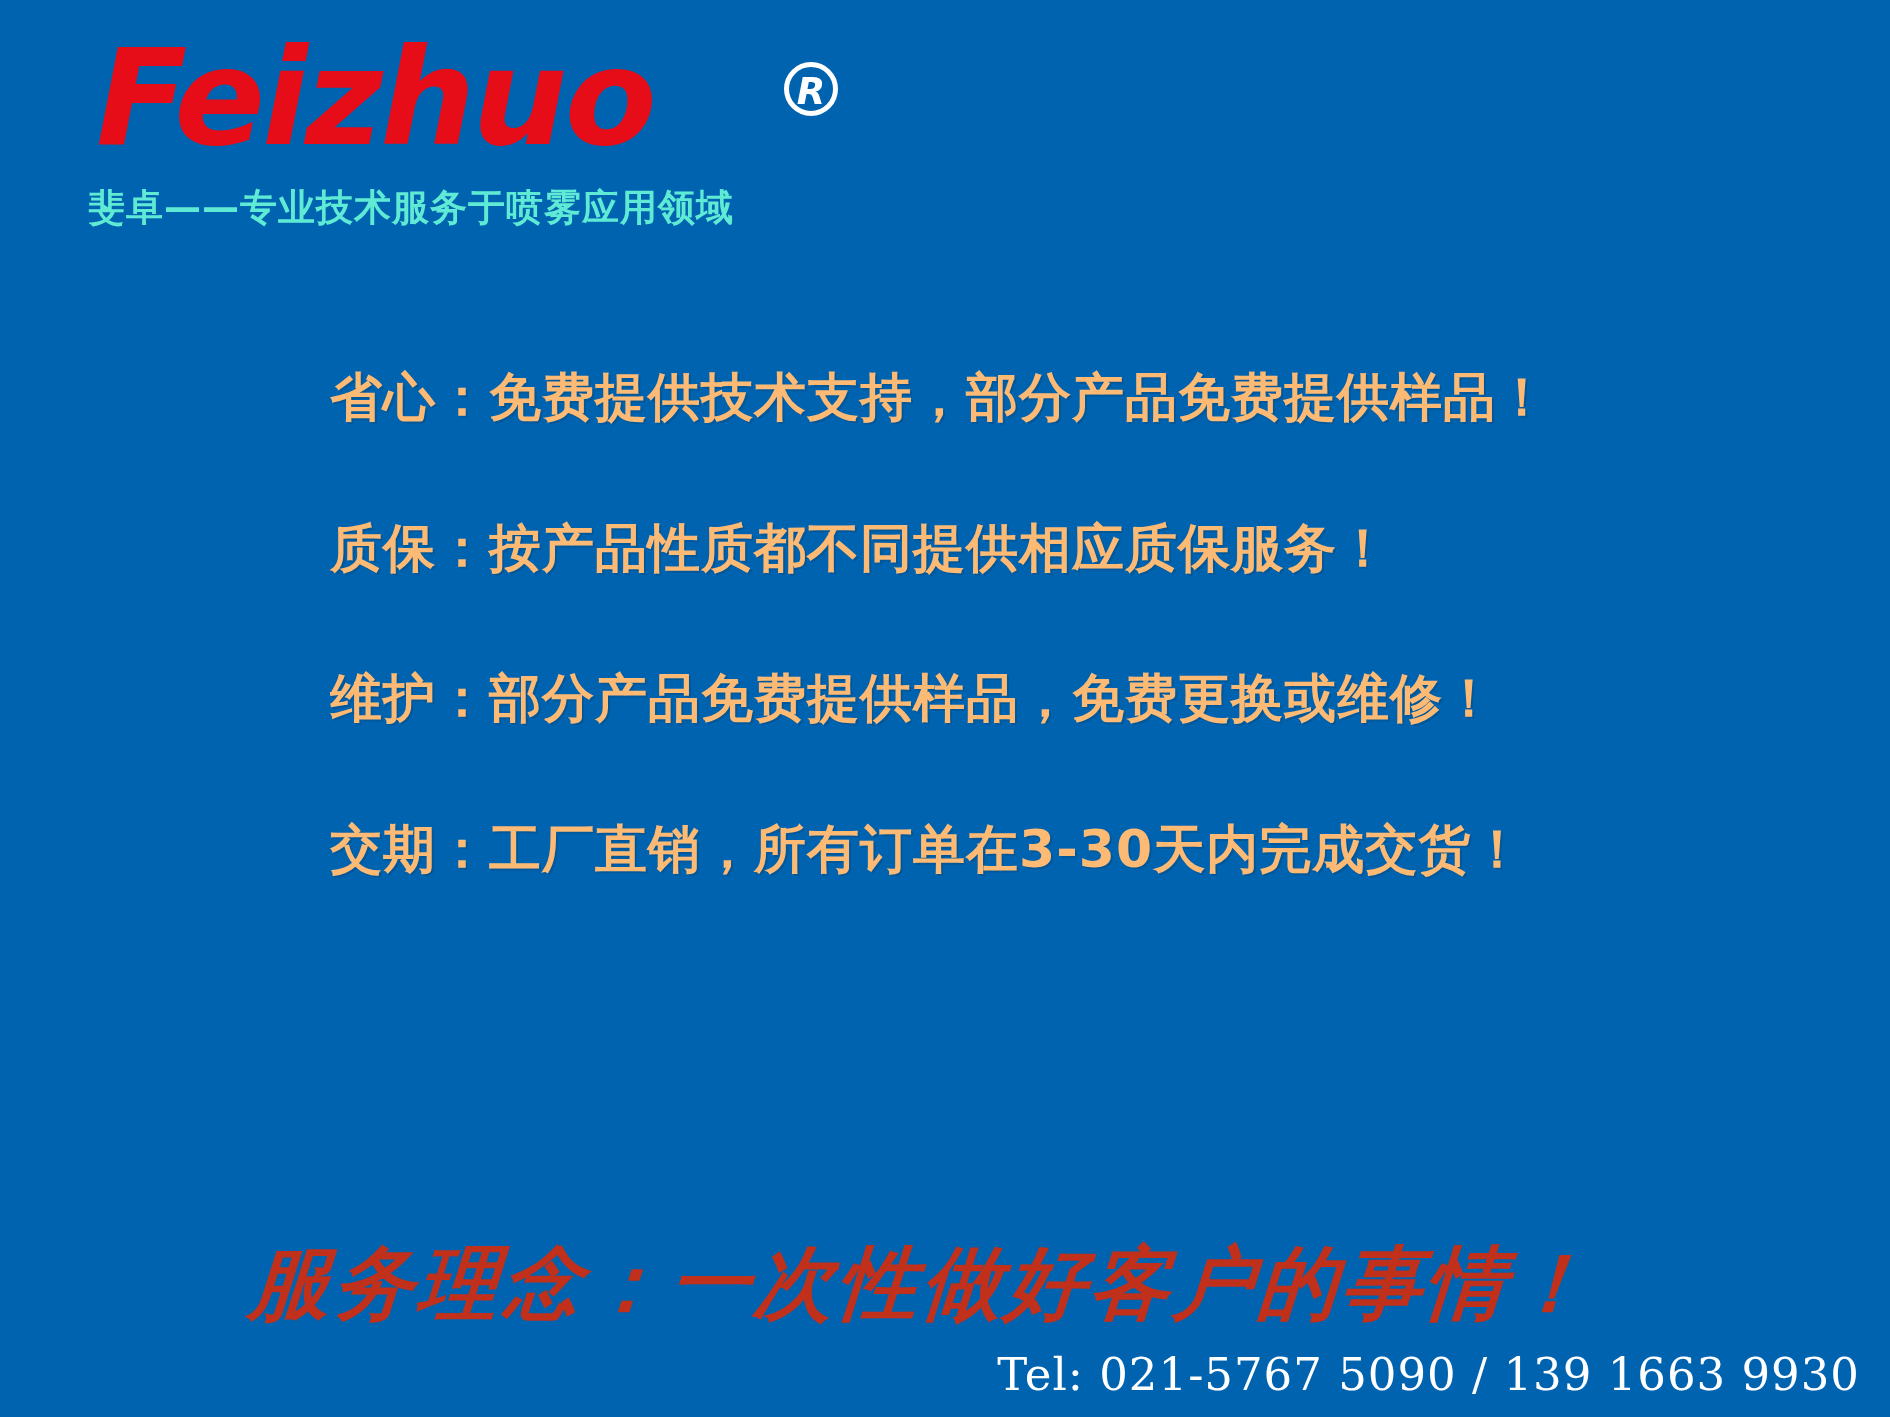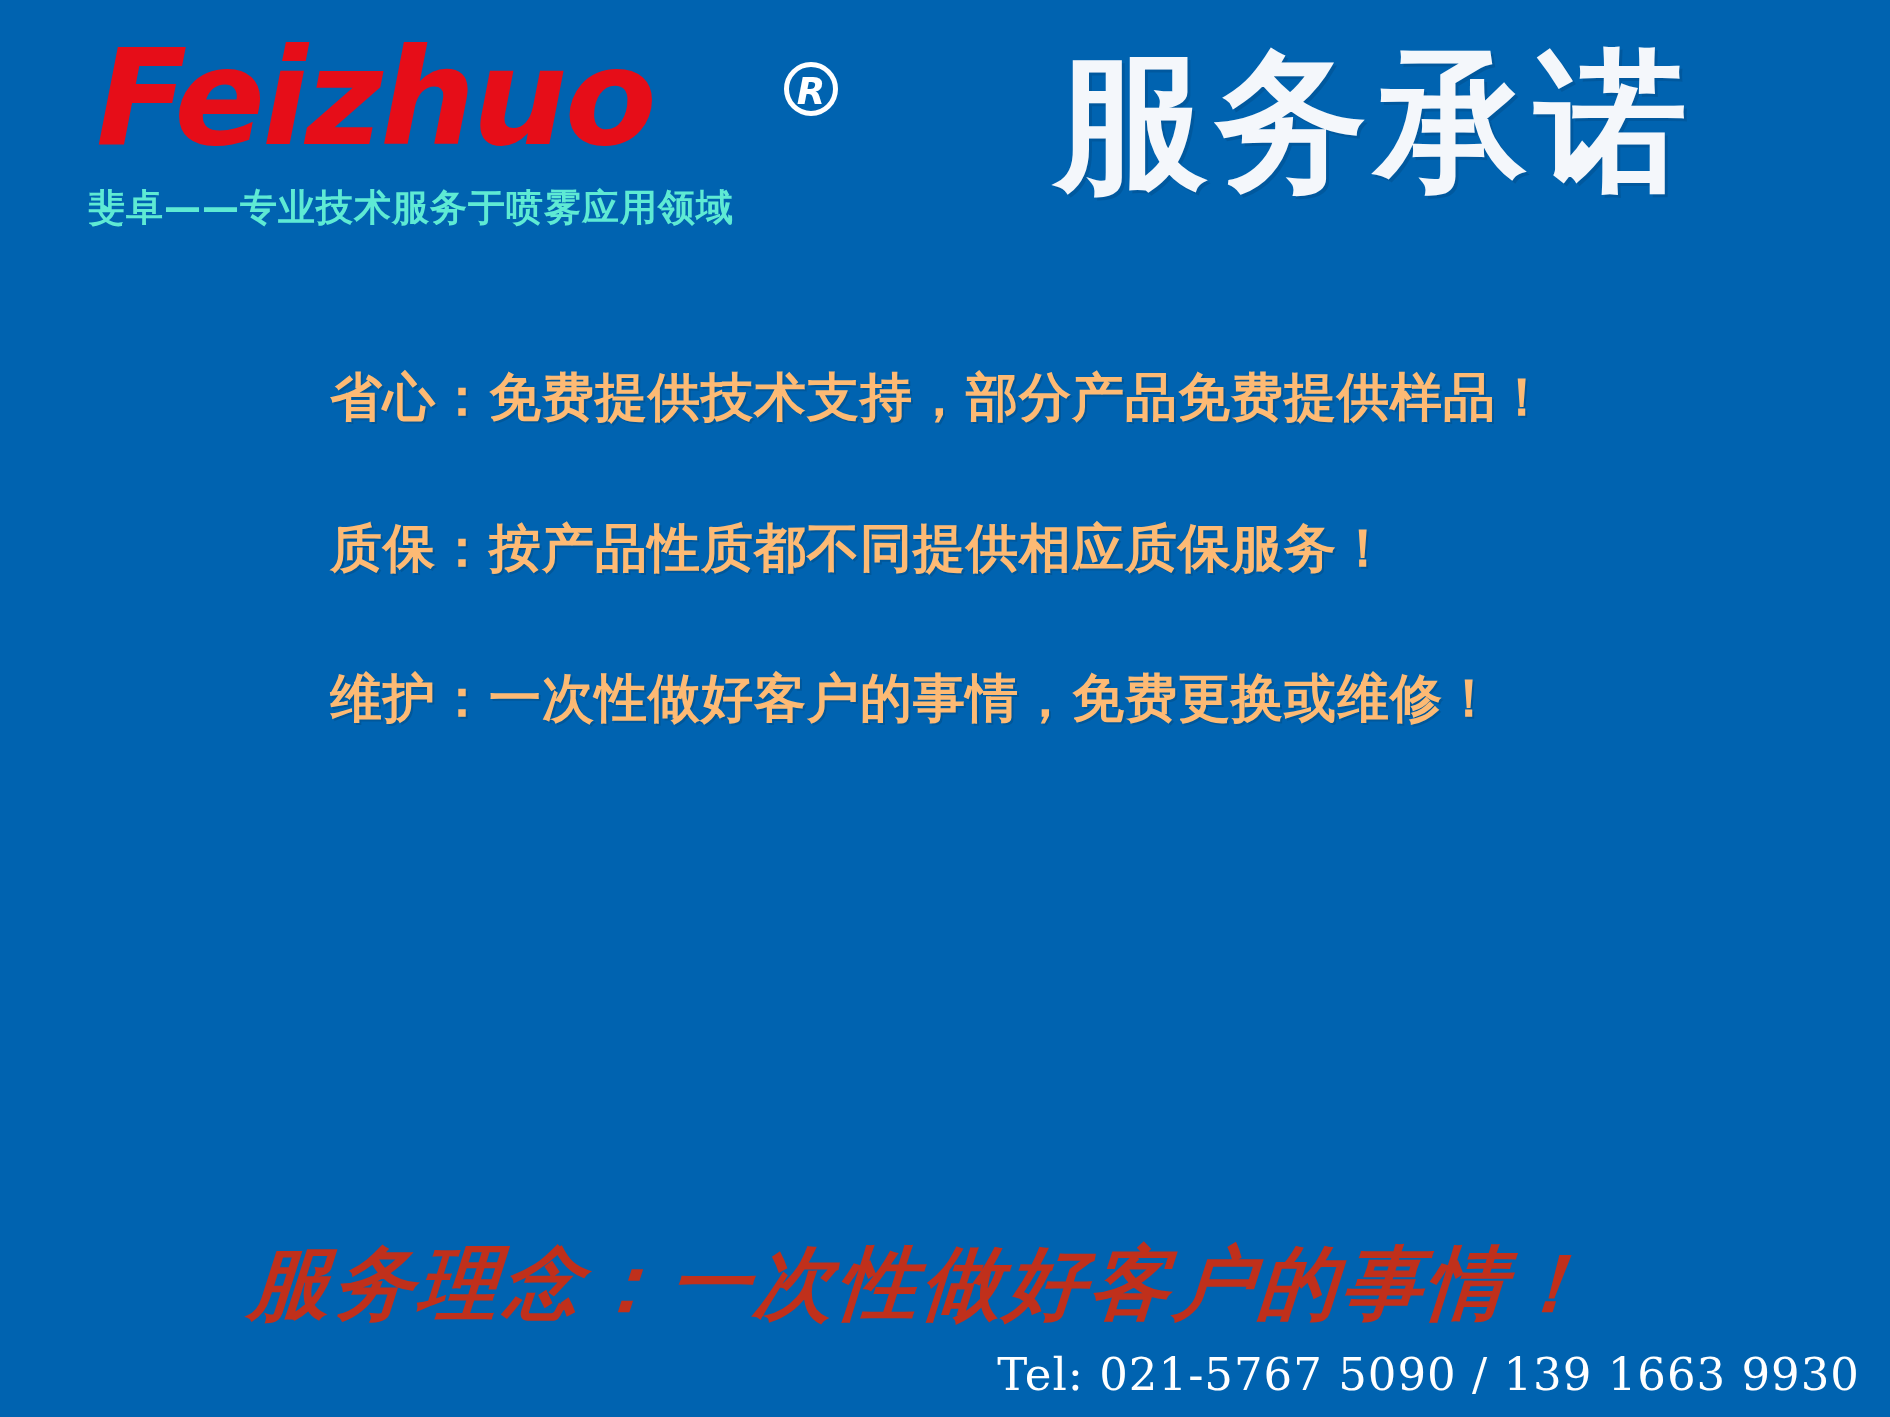--- a/index.html
+++ b/index.html
@@ -150,26 +150,26 @@
 
   <div class="header">
 
     <div class="brand-block">
       <div class="brand-wordmark">Feizhuo</div>
       <div class="reg-mark">R</div>
     </div>
 
     <div class="brand-tagline">斐卓——专业技术服务于喷雾应用领域</div>
 
-    <div class="poster-title">服务承诺</div>
   </div>
 
   <div class="commitments">
     <p class="commitment-line">省心：免费提供技术支持，部分产品免费提供样品！</p>
     <p class="commitment-line">质保：按产品性质都不同提供相应质保服务！</p>
-    <p class="commitment-line">维护：一次性做好客户的事情，免费更换或维修！</p>
+    <p class="commitment-line">维护：部分产品免费提供样品，免费更换或维修！</p>
+    <p class="commitment-line">交期：工厂直销，所有订单在3-30天内完成交货！</p>
   </div>
 
   <div class="slogan">服务理念：一次性做好客户的事情！</div>
 
   <div class="contact">Tel: 021-5767 5090 / 139 1663 9930</div>
 
 </div>
 
 </body></html>

